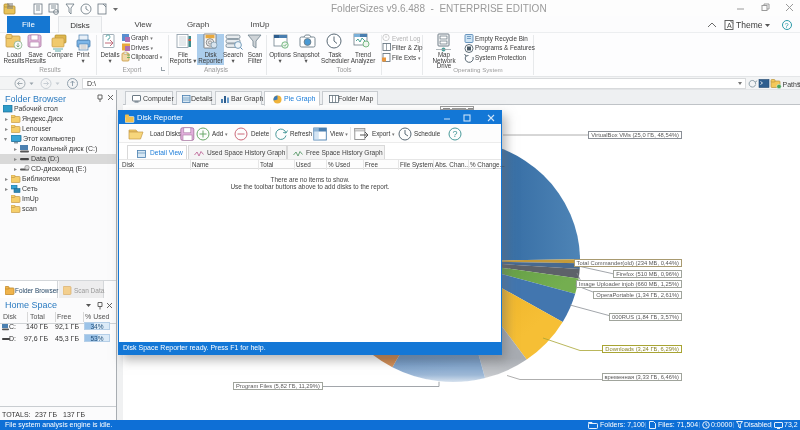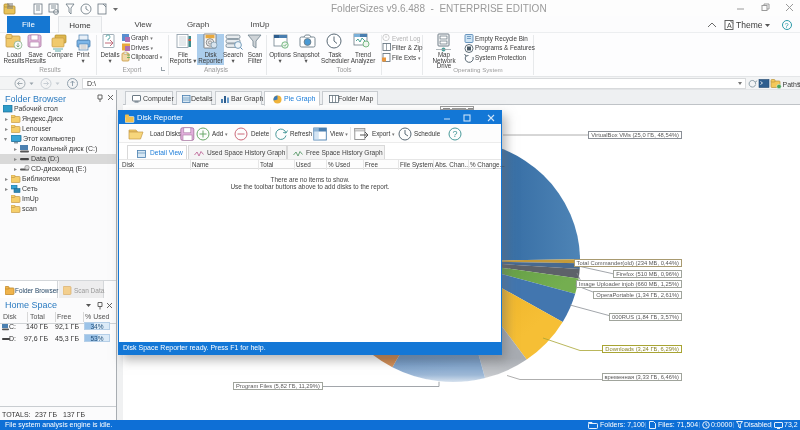--- a/index.html
+++ b/index.html
@@ -89,21 +89,21 @@
    <line x1="2" y1="6" x2="9" y2="6"></line>
    <rect x="27" y="2.5" width="5" height="5"></rect>
         <path d="M29 2.5 v-1.5 h5 v5 h-2"></path>
    <path d="M51 1 l7 7 M58 1 l-7 7"></path>
   </g>
  </svg>
 </div>
 
 <div class="abs" id="menurow">
  <div class="mtab" id="filetab">File</div>
- <div class="mtab" id="hometab">Home</div>
+ <div class="mtab" id="hometab">Disks</div>
  <div class="mtab" style="left:127px;width:32px;">View</div>
  <div class="mtab" style="left:177px;width:42px;">Graph</div>
  <div class="mtab" style="left:244px;width:32px;">ImUp</div>
  <svg class="abs" style="left:706px;top:4px" width="90" height="10" viewBox="0 0 90 10">
   <path d="M2 7 l4 -4 l4 4" stroke="#6a6a6a" fill="none" stroke-width="1"></path>
   <rect x="19" y="0.5" width="8" height="9" fill="#fff" stroke="#555" stroke-width="0.9"></rect>
   <path d="M24 0.5 l3 3" stroke="#555" stroke-width="0.9" fill="none"></path>
   <text x="21" y="7.5" font-size="7" fill="#444" font-family="Liberation Sans">A</text>
   <text x="30" y="8" font-size="8.5" fill="#3a3a3a" font-family="Liberation Sans">Theme</text>
   <path d="M59 4 l2.5 3 l2.5 -3 Z" fill="#555"></path>

